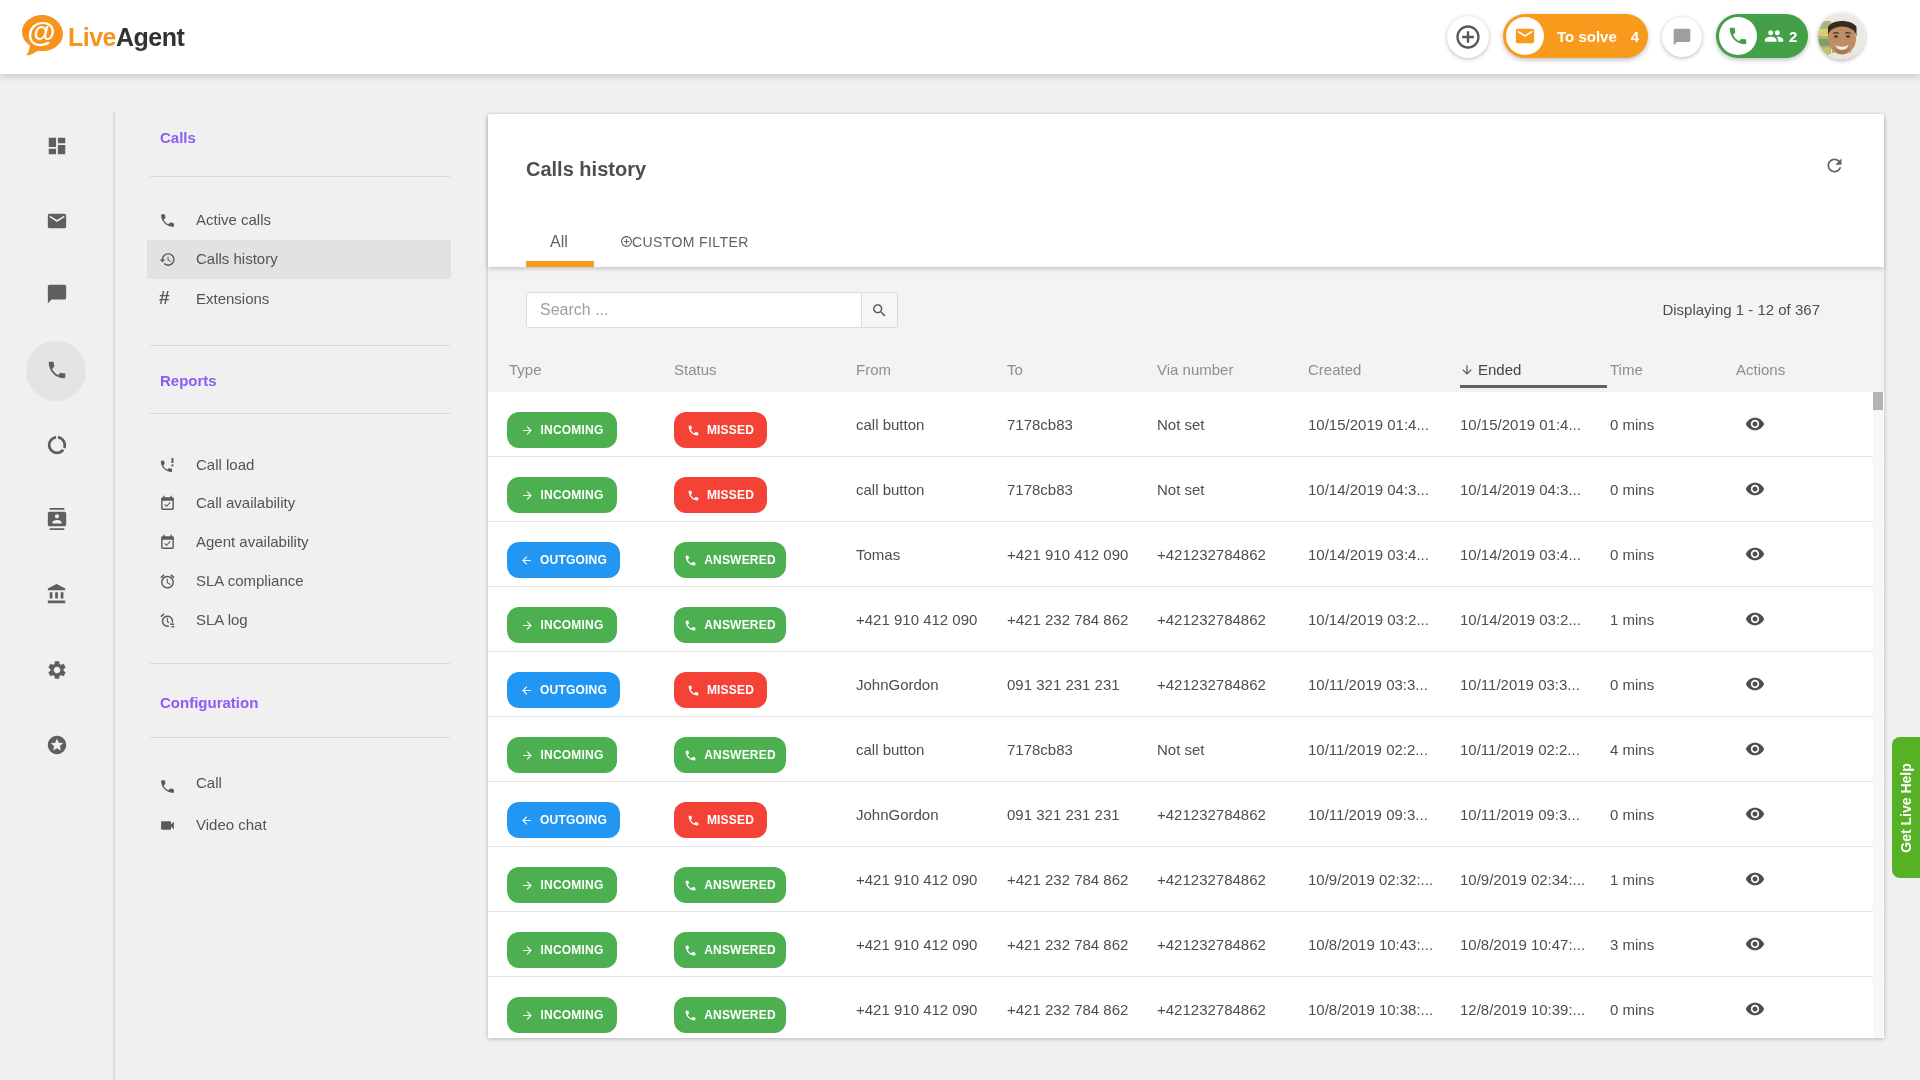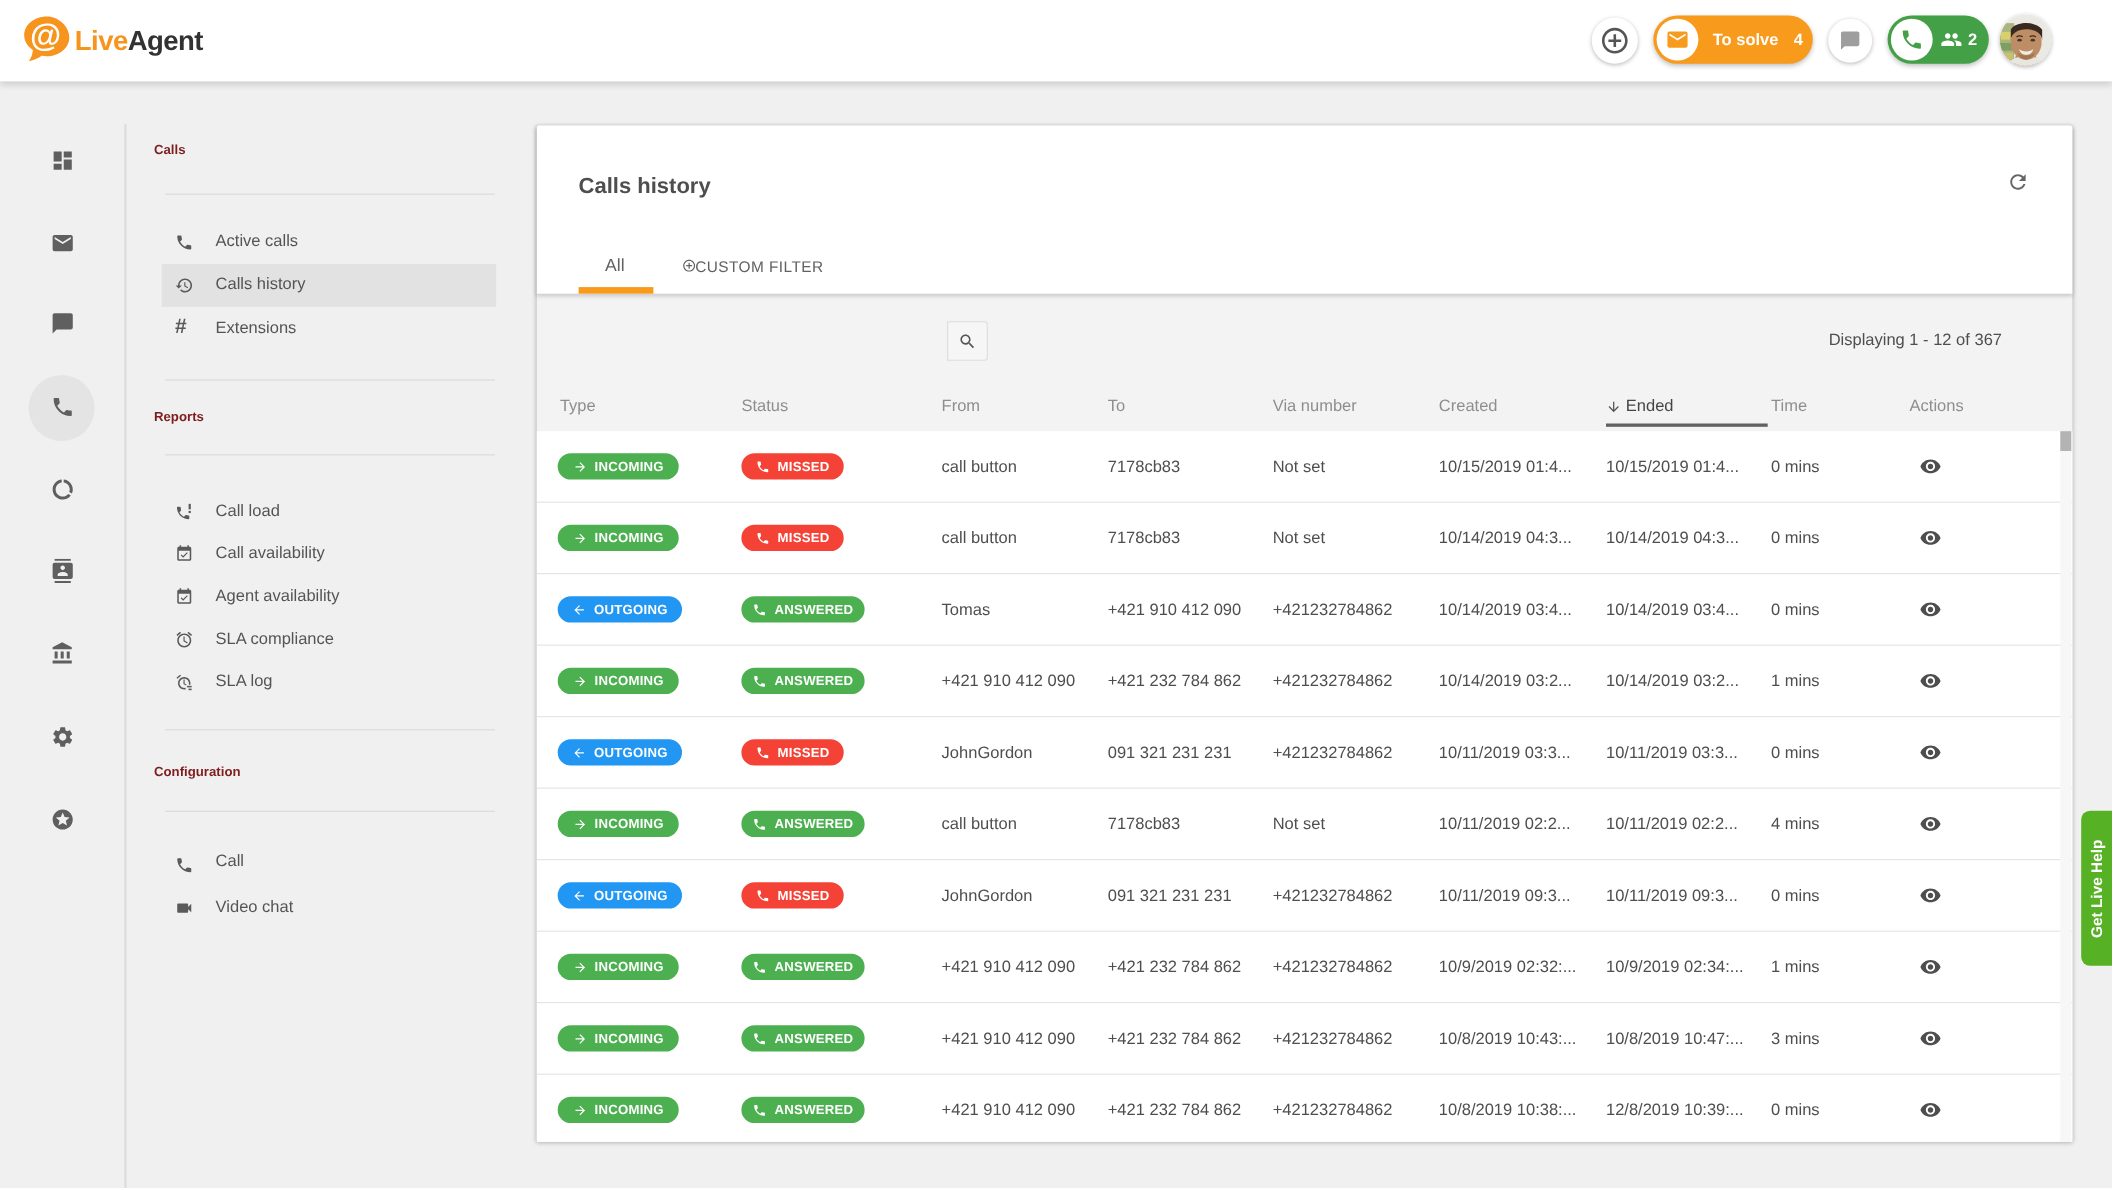--- a/index.html
+++ b/index.html
@@ -6,28 +6,28 @@
 body { font-family:"Liberation Sans", sans-serif; background:#f0f0f0; position:relative; }
 .ab { position:absolute; }
 .hdr { position:absolute; left:0; top:0; width:1920px; height:74px; background:#fff;
   box-shadow:0 3px 6px rgba(0,0,0,0.14); z-index:20; }
 .circ-btn { position:absolute; border-radius:50%; background:#fff;
   box-shadow:0 1px 4px rgba(0,0,0,0.28); display:flex; align-items:center; justify-content:center; }
 .pill { position:absolute; height:44px; border-radius:22px; top:14px;
   box-shadow:0 2px 5px rgba(0,0,0,0.25); display:flex; align-items:center; }
 .pill .wc { width:38px; height:38px; background:#fff; border-radius:50%; margin-left:3px;
   display:flex; align-items:center; justify-content:center; }
-.menu-h { position:absolute; left:140px; font-size:12px; font-weight:bold; color:#7f1d1d; }
+.menu-h { position:absolute; left:160px; font-size:15px; font-weight:bold; color:#8b5cf6; }
 .menu-line { position:absolute; left:150px; width:300px; height:1px; background:#d9d9d9; }
 .mi-text { position:absolute; left:196px; font-size:15px; color:#545454; }
 .card { position:absolute; left:488px; top:114px; width:1396px; height:924px; background:#f3f3f3;
   box-shadow:0 1px 4px rgba(0,0,0,0.25); border-radius:2px; }
 .card-hdr { position:absolute; left:0; top:0; width:1396px; height:153px; background:#fff;
   box-shadow:0 2px 4px rgba(0,0,0,0.18); border-radius:2px 2px 0 0; z-index:5; }
-.badge { position:absolute; height:24px; border-radius:12px; color:#fff; font-size:12px;
+.badge { position:absolute; height:36px; border-radius:12px; color:#fff; font-size:12px;
   font-weight:bold; display:flex; align-items:center; justify-content:center; letter-spacing:0.2px; }
 .rowtxt { position:absolute; font-size:15px; color:#4e4e4e; white-space:nowrap; }
 .th { position:absolute; font-size:15px; color:#8e8e8e; white-space:nowrap; }
 </style></head><body>
 
 <div class="hdr">
 <svg class="ab" style="left:21px;top:14px" width="46" height="48" viewBox="0 0 46 48">
 <path d="M21.5 1C10.2 1 1 8.6 1 18.1c0 5.5 3.1 10.3 7.9 13.4-0.2 3.3-1.4 7.2-3.7 10.1 4.6-0.6 8.8-2.8 11.7-4.9 1.5 0.25 3 0.4 4.6 0.4 11.3 0 20.5-7.7 20.5-17.1S32.8 1 21.5 1z" fill="#f7941d"></path>
 <text x="20.5" y="28" font-size="29" font-weight="bold" fill="#fff" text-anchor="middle" font-family="Liberation Sans">@</text>
 </svg>
@@ -178,20 +178,23 @@
 <svg class="ab" style="left:1336px;top:41px" width="21" height="21" viewBox="0 0 24 24" fill="#666">
         <path d="M17.65 6.35C16.2 4.9 14.21 4 12 4c-4.42 0-7.99 3.58-7.99 8s3.57 8 7.99 8c3.73 0 6.84-2.55 7.73-6h-2.08c-.82 2.33-3.04 4-5.65 4-3.31 0-6-2.69-6-6s2.69-6 6-6c1.66 0 3.14.69 4.22 1.78L13 11h7V4l-2.35 2.35z"></path>
       </svg>
 <div class="ab" style="left:62px;top:119px;font-size:16px;color:#616161">All</div>
 <div class="ab" style="left:38px;top:147px;width:68px;height:6px;background:#f89b1c"></div>
 <svg class="ab" style="left:132px;top:121px" width="13" height="13" viewBox="0 0 24 24" fill="#616161">
         <path d="M13 7h-2v4H7v2h4v4h2v-4h4v-2h-4V7zm-1-5C6.48 2 2 6.48 2 12s4.48 10 10 10 10-4.48 10-10S17.52 2 12 2zm0 18c-4.41 0-8-3.59-8-8s3.59-8 8-8 8 3.59 8 8-3.59 8-8 8z"></path>
       </svg>
 <div class="ab" style="left:144px;top:120px;font-size:14px;color:#616161;letter-spacing:0.4px">CUSTOM FILTER</div>
 </div>
+<div class="ab" style="left:38px;top:178px;width:336px;height:36px;background:#fff;border:1px solid #dcdcdc;border-radius:3px 0 0 3px;display:flex;align-items:center">
+      <span style="color:#9e9e9e;font-size:16px;margin-left:13px">Search ...</span>
+    </div>
 <div class="ab" style="left:373px;top:178px;width:37px;height:36px;background:#f6f6f6;border:1px solid #dcdcdc;border-radius:0 3px 3px 0;display:flex;align-items:center;justify-content:center">
       <svg style="" width="17" height="17" viewBox="0 0 24 24" fill="#555">
         <path d="M15.5 14h-.79l-.28-.27C15.41 12.59 16 11.11 16 9.5 16 5.91 13.09 3 9.5 3S3 5.91 3 9.5 5.91 16 9.5 16c1.61 0 3.09-.59 4.23-1.57l.27.28v.79l5 4.99L20.49 19l-4.99-5zm-6 0C7.01 14 5 11.99 5 9.5S7.01 5 9.5 5 14 7.01 14 9.5 11.99 14 9.5 14z"></path>
       </svg>
     </div>
 <div class="ab" style="right:64px;top:187px;font-size:15px;color:#4e4e4e">Displaying 1 - 12 of 367</div>
 <div class="th" style="left:21px;top:247px">Type</div>
 <div class="th" style="left:186px;top:247px">Status</div>
 <div class="th" style="left:368px;top:247px">From</div>
 <div class="th" style="left:519px;top:247px">To</div>

